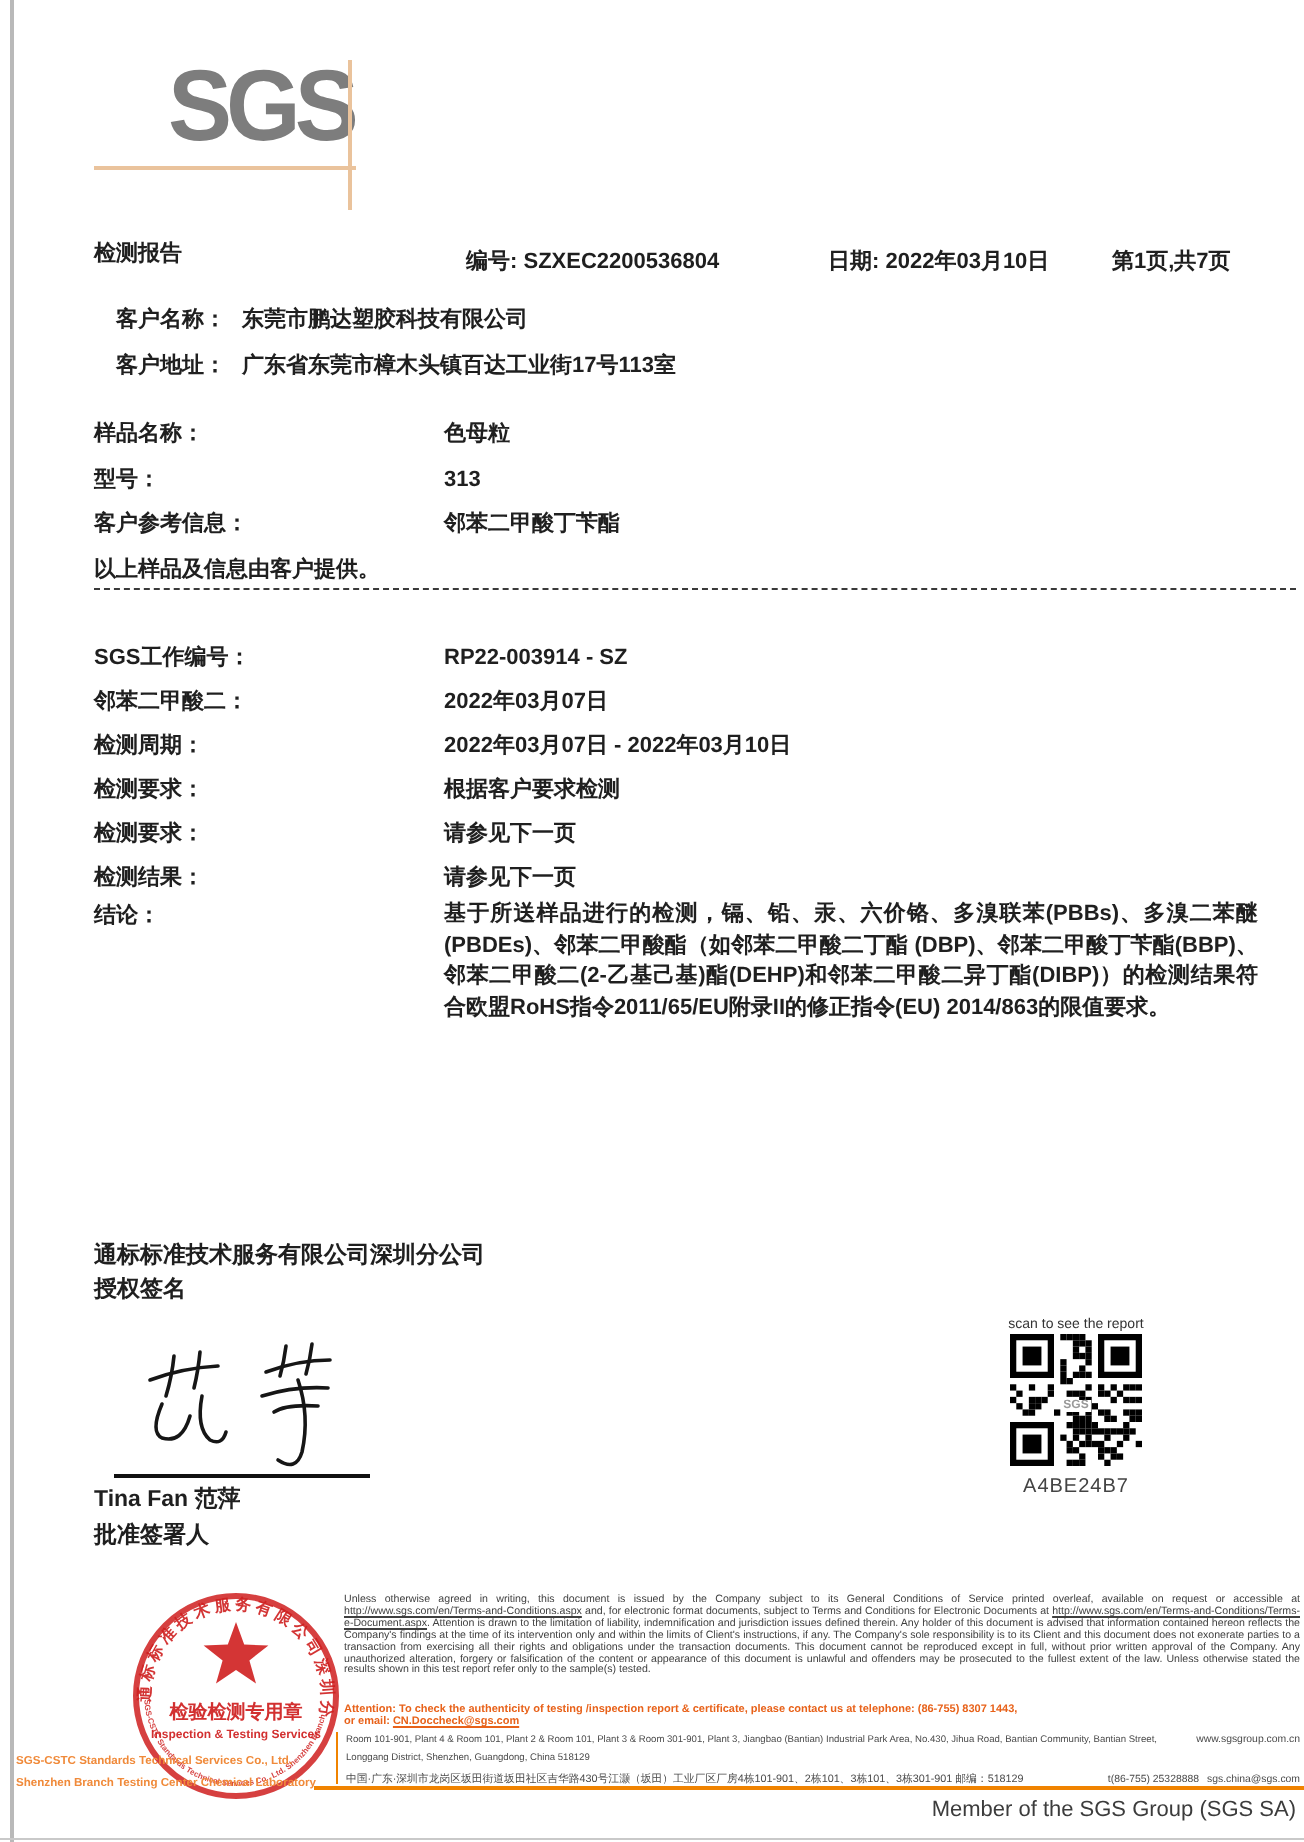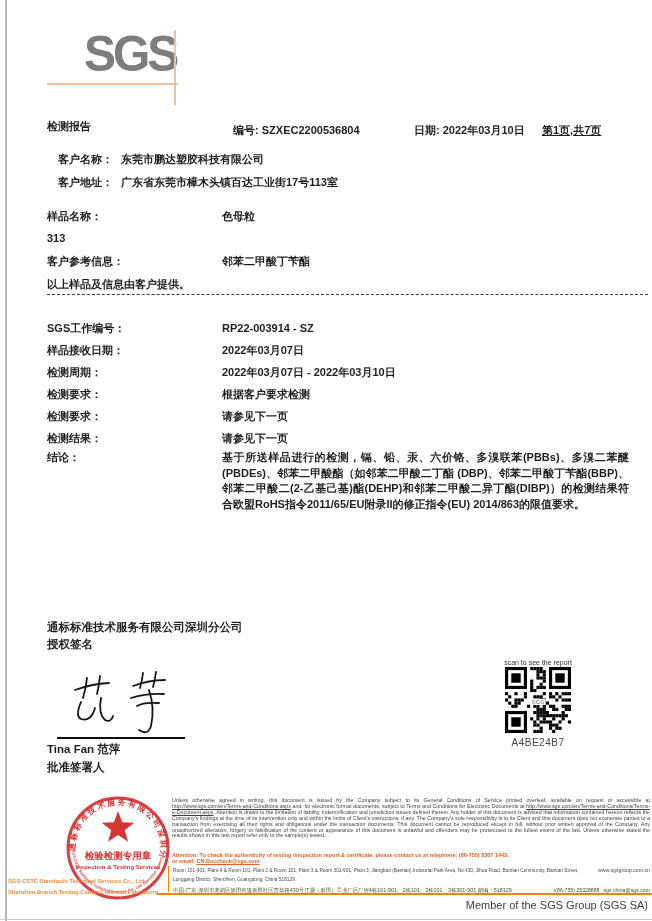--- a/index.html
+++ b/index.html
@@ -14,21 +14,21 @@
   .logo{position:absolute;left:84px;top:30px;font-weight:bold;font-size:48px;line-height:1;
         color:#7d7d7d;letter-spacing:-3px;transform:scaleY(1.05);}
   .logo-hline{position:absolute;left:47px;top:83px;width:131px;height:2px;background:#eac39c;}
   .logo-vline{position:absolute;left:174px;top:30px;width:2px;height:75px;background:#eac39c;}
 
   
   .hdr{position:absolute;left:47px;top:121px;width:601px;height:20px;font-size:11px;font-weight:bold;color:#1f1f1f;}
   .hdr .title{position:absolute;left:0;top:-2px;font-size:11px;font-weight:bold;}
   .hdr .no{position:absolute;left:186px;top:2px;}
   .hdr .date{position:absolute;left:367px;top:2px;}
-  .hdr .pages{position:absolute;left:495px;top:2px;text-decoration:underline;}
+  .hdr .pages{position:absolute;left:509px;top:2px;}
 
   .rowset{position:absolute;left:47px;font-size:11px;color:#1f1f1f;font-weight:bold;}
   .frow{display:flex;align-items:baseline;}
   .frow .lab{flex:0 0 auto;}
   .frow .val{flex:1 1 auto;}
   .client .frow{height:23px;margin-left:11px;}
   .client .lab{width:63px;}
   .samples .frow{height:22.5px;}
   .samples .lab{width:175px;}
   .work .frow{height:22px;}
@@ -104,38 +104,39 @@
       <span class="val">广东省东莞市樟木头镇百达工业街17号113室</span>
     </div>
   </div>
 
   <div class="rowset samples" style="top:209px;width:601px;">
     <div class="frow">
       <span class="lab">样品名称：</span>
       <span class="val">色母粒</span>
     </div>
     <div class="frow">
+      <span class="lab">型号：</span>
       <span class="val">313</span>
     </div>
     <div class="frow">
       <span class="lab">客户参考信息：</span>
       <span class="val">邻苯二甲酸丁苄酯</span>
     </div>
     <div class="note">以上样品及信息由客户提供。</div>
   </div>
 
   <div class="dash-sep"></div>
 
   <div class="rowset work" style="top:321px;width:601px;">
     <div class="frow">
       <span class="lab">SGS工作编号：</span>
       <span class="val">RP22-003914 - SZ</span>
     </div>
     <div class="frow">
-      <span class="lab">样品接收日期：</span>
+      <span class="lab">邻苯二甲酸二：</span>
       <span class="val">2022年03月07日</span>
     </div>
     <div class="frow">
       <span class="lab">检测周期：</span>
       <span class="val">2022年03月07日 - 2022年03月10日</span>
     </div>
     <div class="frow">
       <span class="lab">检测要求：</span>
       <span class="val">根据客户要求检测</span>
     </div>

